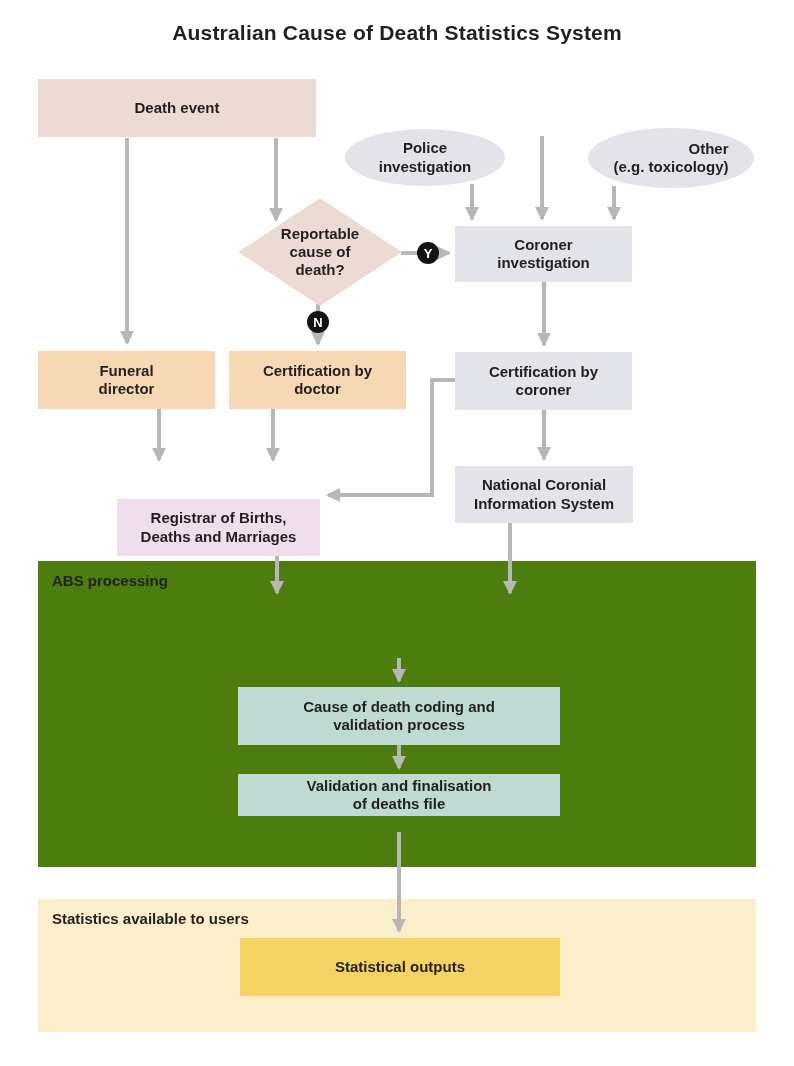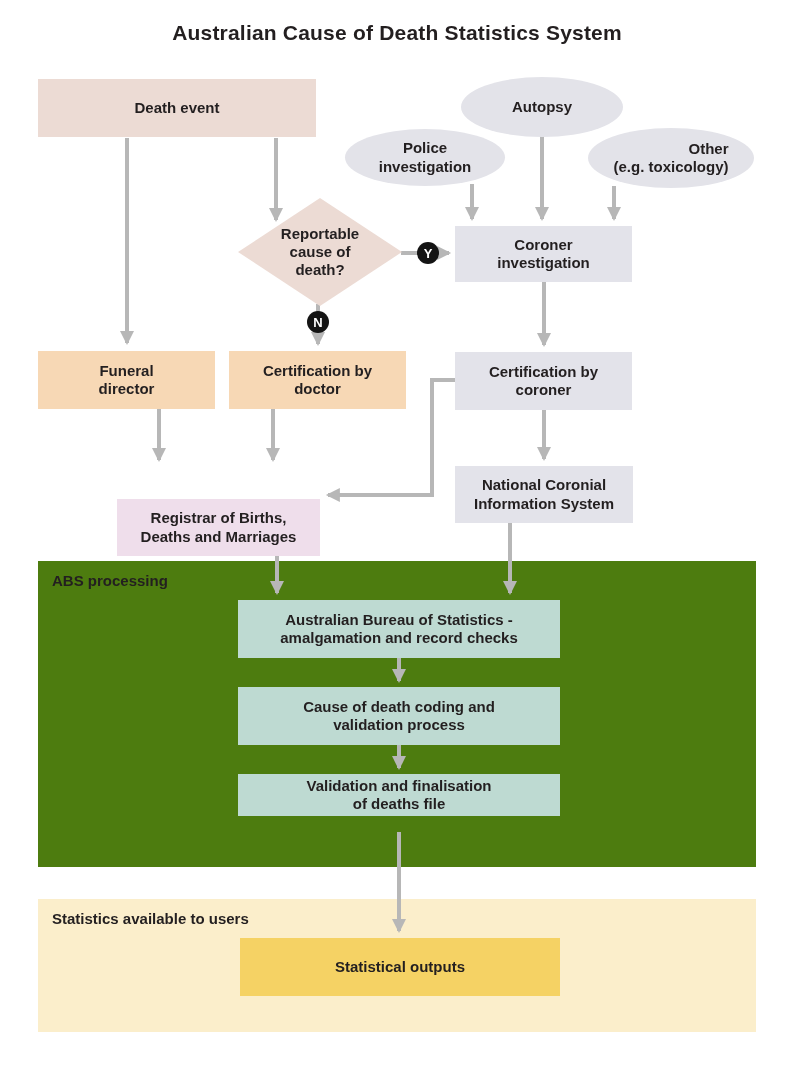--- a/index.html
+++ b/index.html
@@ -95,21 +95,20 @@
       <line x1="277" y1="524" x2="277" y2="593" marker-end="url(#ah)"></line>
       <line x1="510" y1="523" x2="510" y2="593" marker-end="url(#ah)"></line>
       <line x1="399" y1="658" x2="399" y2="681" marker-end="url(#ah)"></line>
       <line x1="399" y1="745" x2="399" y2="768" marker-end="url(#ah)"></line>
       <line x1="399" y1="832" x2="399" y2="931" marker-end="url(#ah)"></line>
     </g>
   </svg>
 
   <div class="node rect-pink n-death">Death event</div>
 
-  <div class="node ellipse n-autopsy">Autopsy</div>
   <div class="node ellipse n-police">Police
 investigation</div>
   <div class="node ellipse n-other">Other
 (e.g. toxicology)</div>
 
   <div class="node diamond n-diamond">Reportable
 cause of
 death?</div>
 
   <div class="node rect-lavender n-coroner">Coroner
@@ -123,22 +122,20 @@
   <div class="node rect-orange n-certdoc">Certification by
 doctor</div>
   <div class="node rect-lavender n-certcor">Certification by
 coroner</div>
 
   <div class="node rect-mauve n-registrar">Registrar of Births,
 Deaths and Marriages</div>
   <div class="node rect-lavender n-ncis">National Coronial
 Information System</div>
 
-  <div class="node rect-teal n-abs1">Australian Bureau of Statistics -
-amalgamation and record checks</div>
   <div class="node rect-teal n-abs2">Cause of death coding and
 validation process</div>
   <div class="node rect-teal n-abs3">Validation and finalisation
 of deaths file</div>
 
   <div class="node rect-gold n-gold">Statistical outputs</div>
 
 </div>
 
 </body></html>

